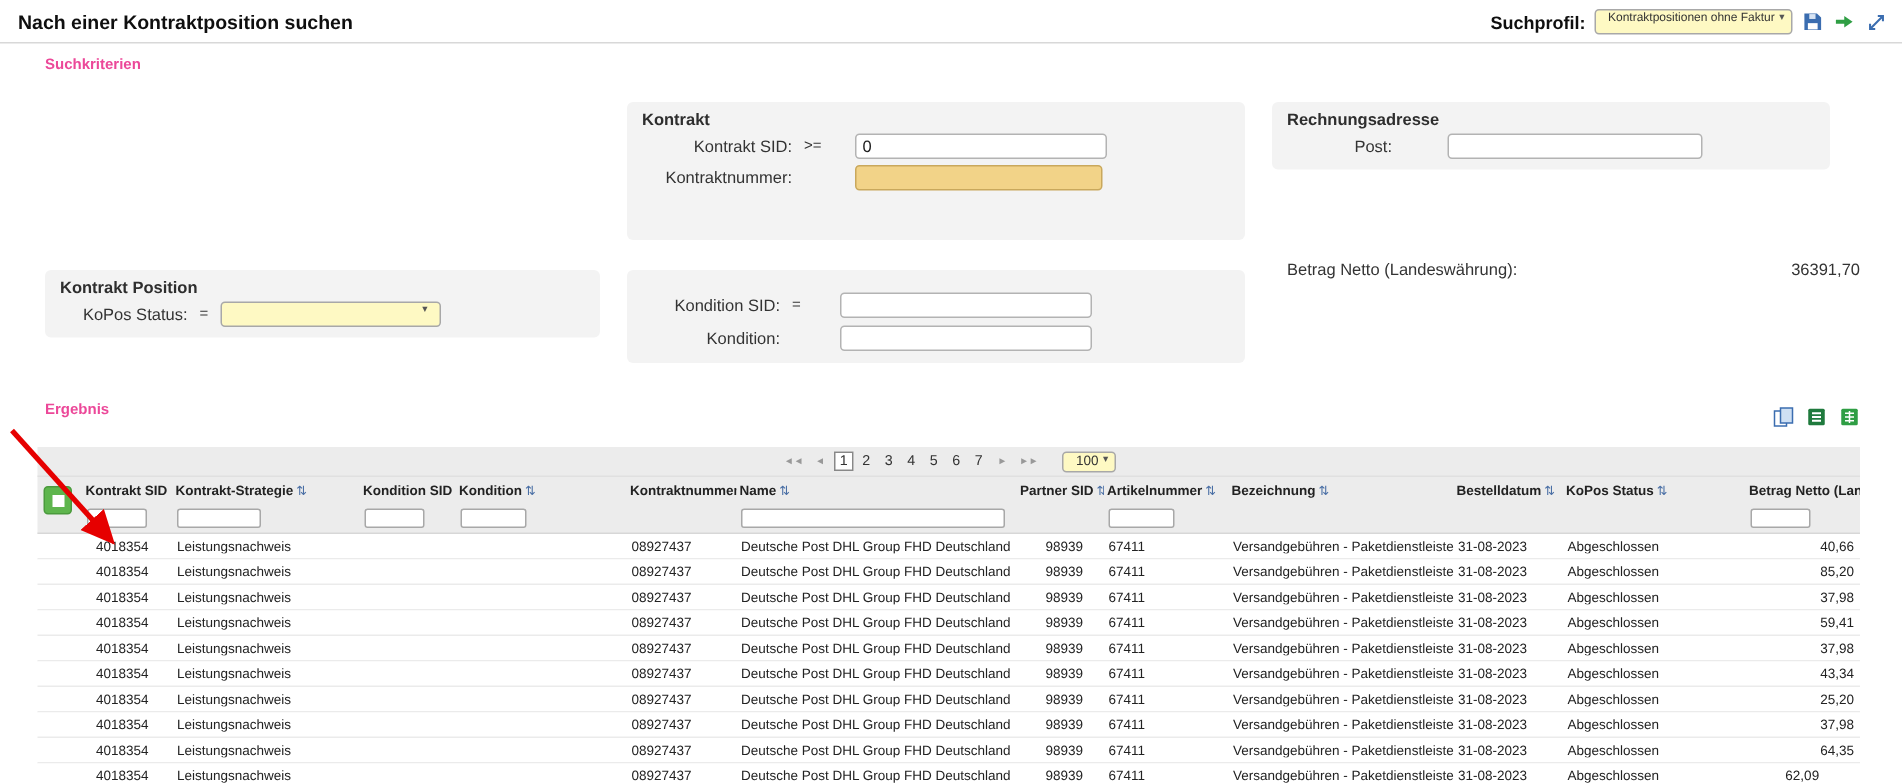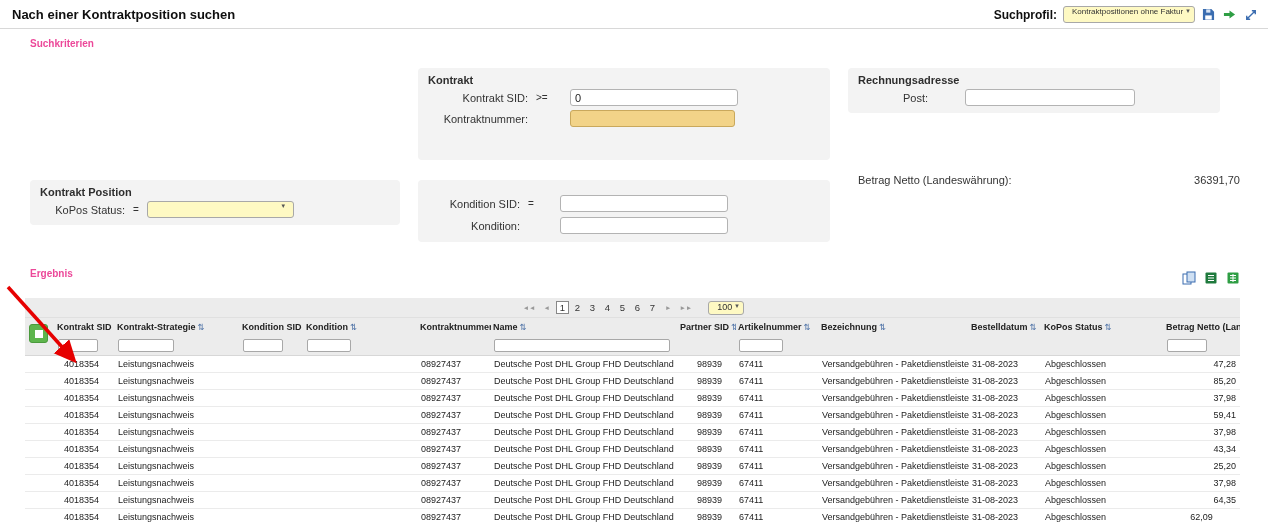--- a/index.html
+++ b/index.html
@@ -280,21 +280,21 @@
           <div class="td" style="width: 125px;">Leistungsnachweis</div>
           <div class="td" style="width: 64px;"></div>
           <div class="td" style="width: 114px;"></div>
           <div class="td" style="width: 73px;">08927437</div>
           <div class="td" style="width: 187px;">Deutsche Post DHL Group FHD Deutschland</div>
           <div class="td" style="width: 58px; text-align: right; padding-right: 14px;">98939</div>
           <div class="td" style="width: 83px;">67411</div>
           <div class="td" style="width: 150px;">Versandgebühren - Paketdienstleister</div>
           <div class="td" style="width: 73px;">31-08-2023</div>
           <div class="td" style="width: 122px;">Abgeschlossen</div>
-          <div class="td" style="width: 76px; text-align: right; padding-right: 4px;">47,28</div>
+          <div class="td" style="width: 76px; text-align: right; padding-right: 4px;">40,66</div>
         </div>
         <div class="tr">
           <div class="td" style="width: 30px;"></div>
           <div class="td" style="width: 60px; text-align: right; padding-right: 16px;">4018354</div>
           <div class="td" style="width: 125px;">Leistungsnachweis</div>
           <div class="td" style="width: 64px;"></div>
           <div class="td" style="width: 114px;"></div>
           <div class="td" style="width: 73px;">08927437</div>
           <div class="td" style="width: 187px;">Deutsche Post DHL Group FHD Deutschland</div>
           <div class="td" style="width: 58px; text-align: right; padding-right: 14px;">98939</div>

